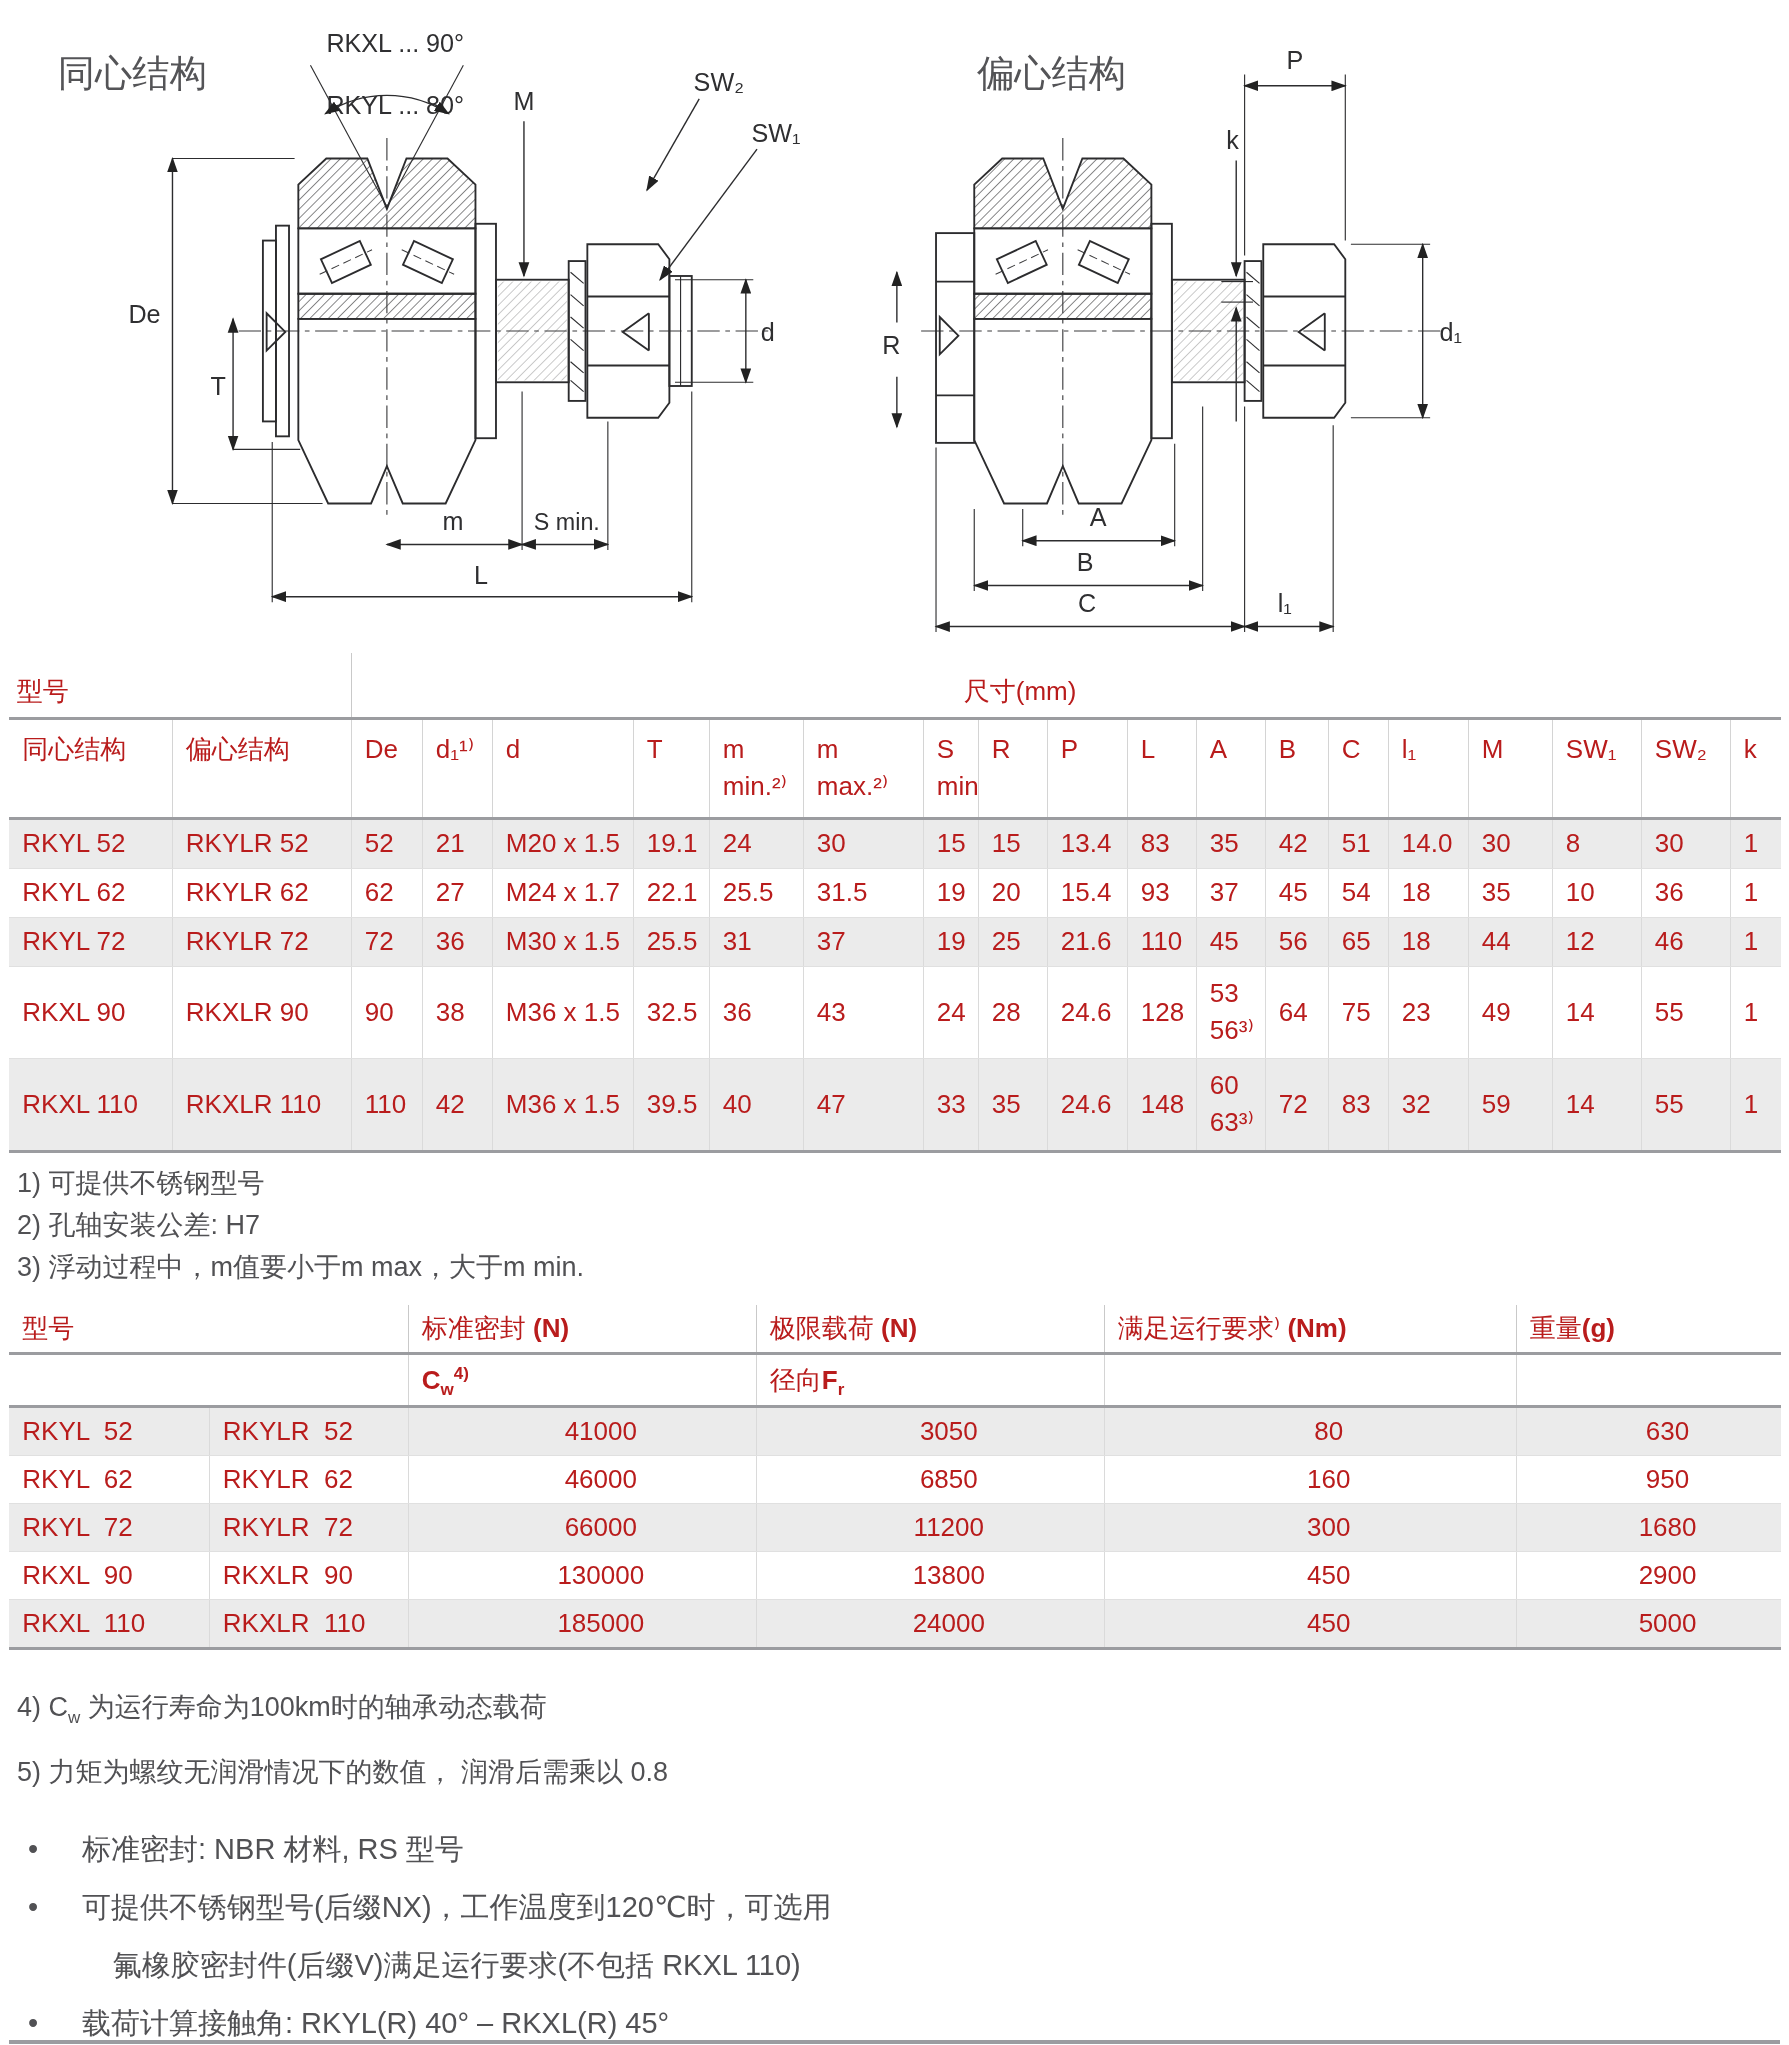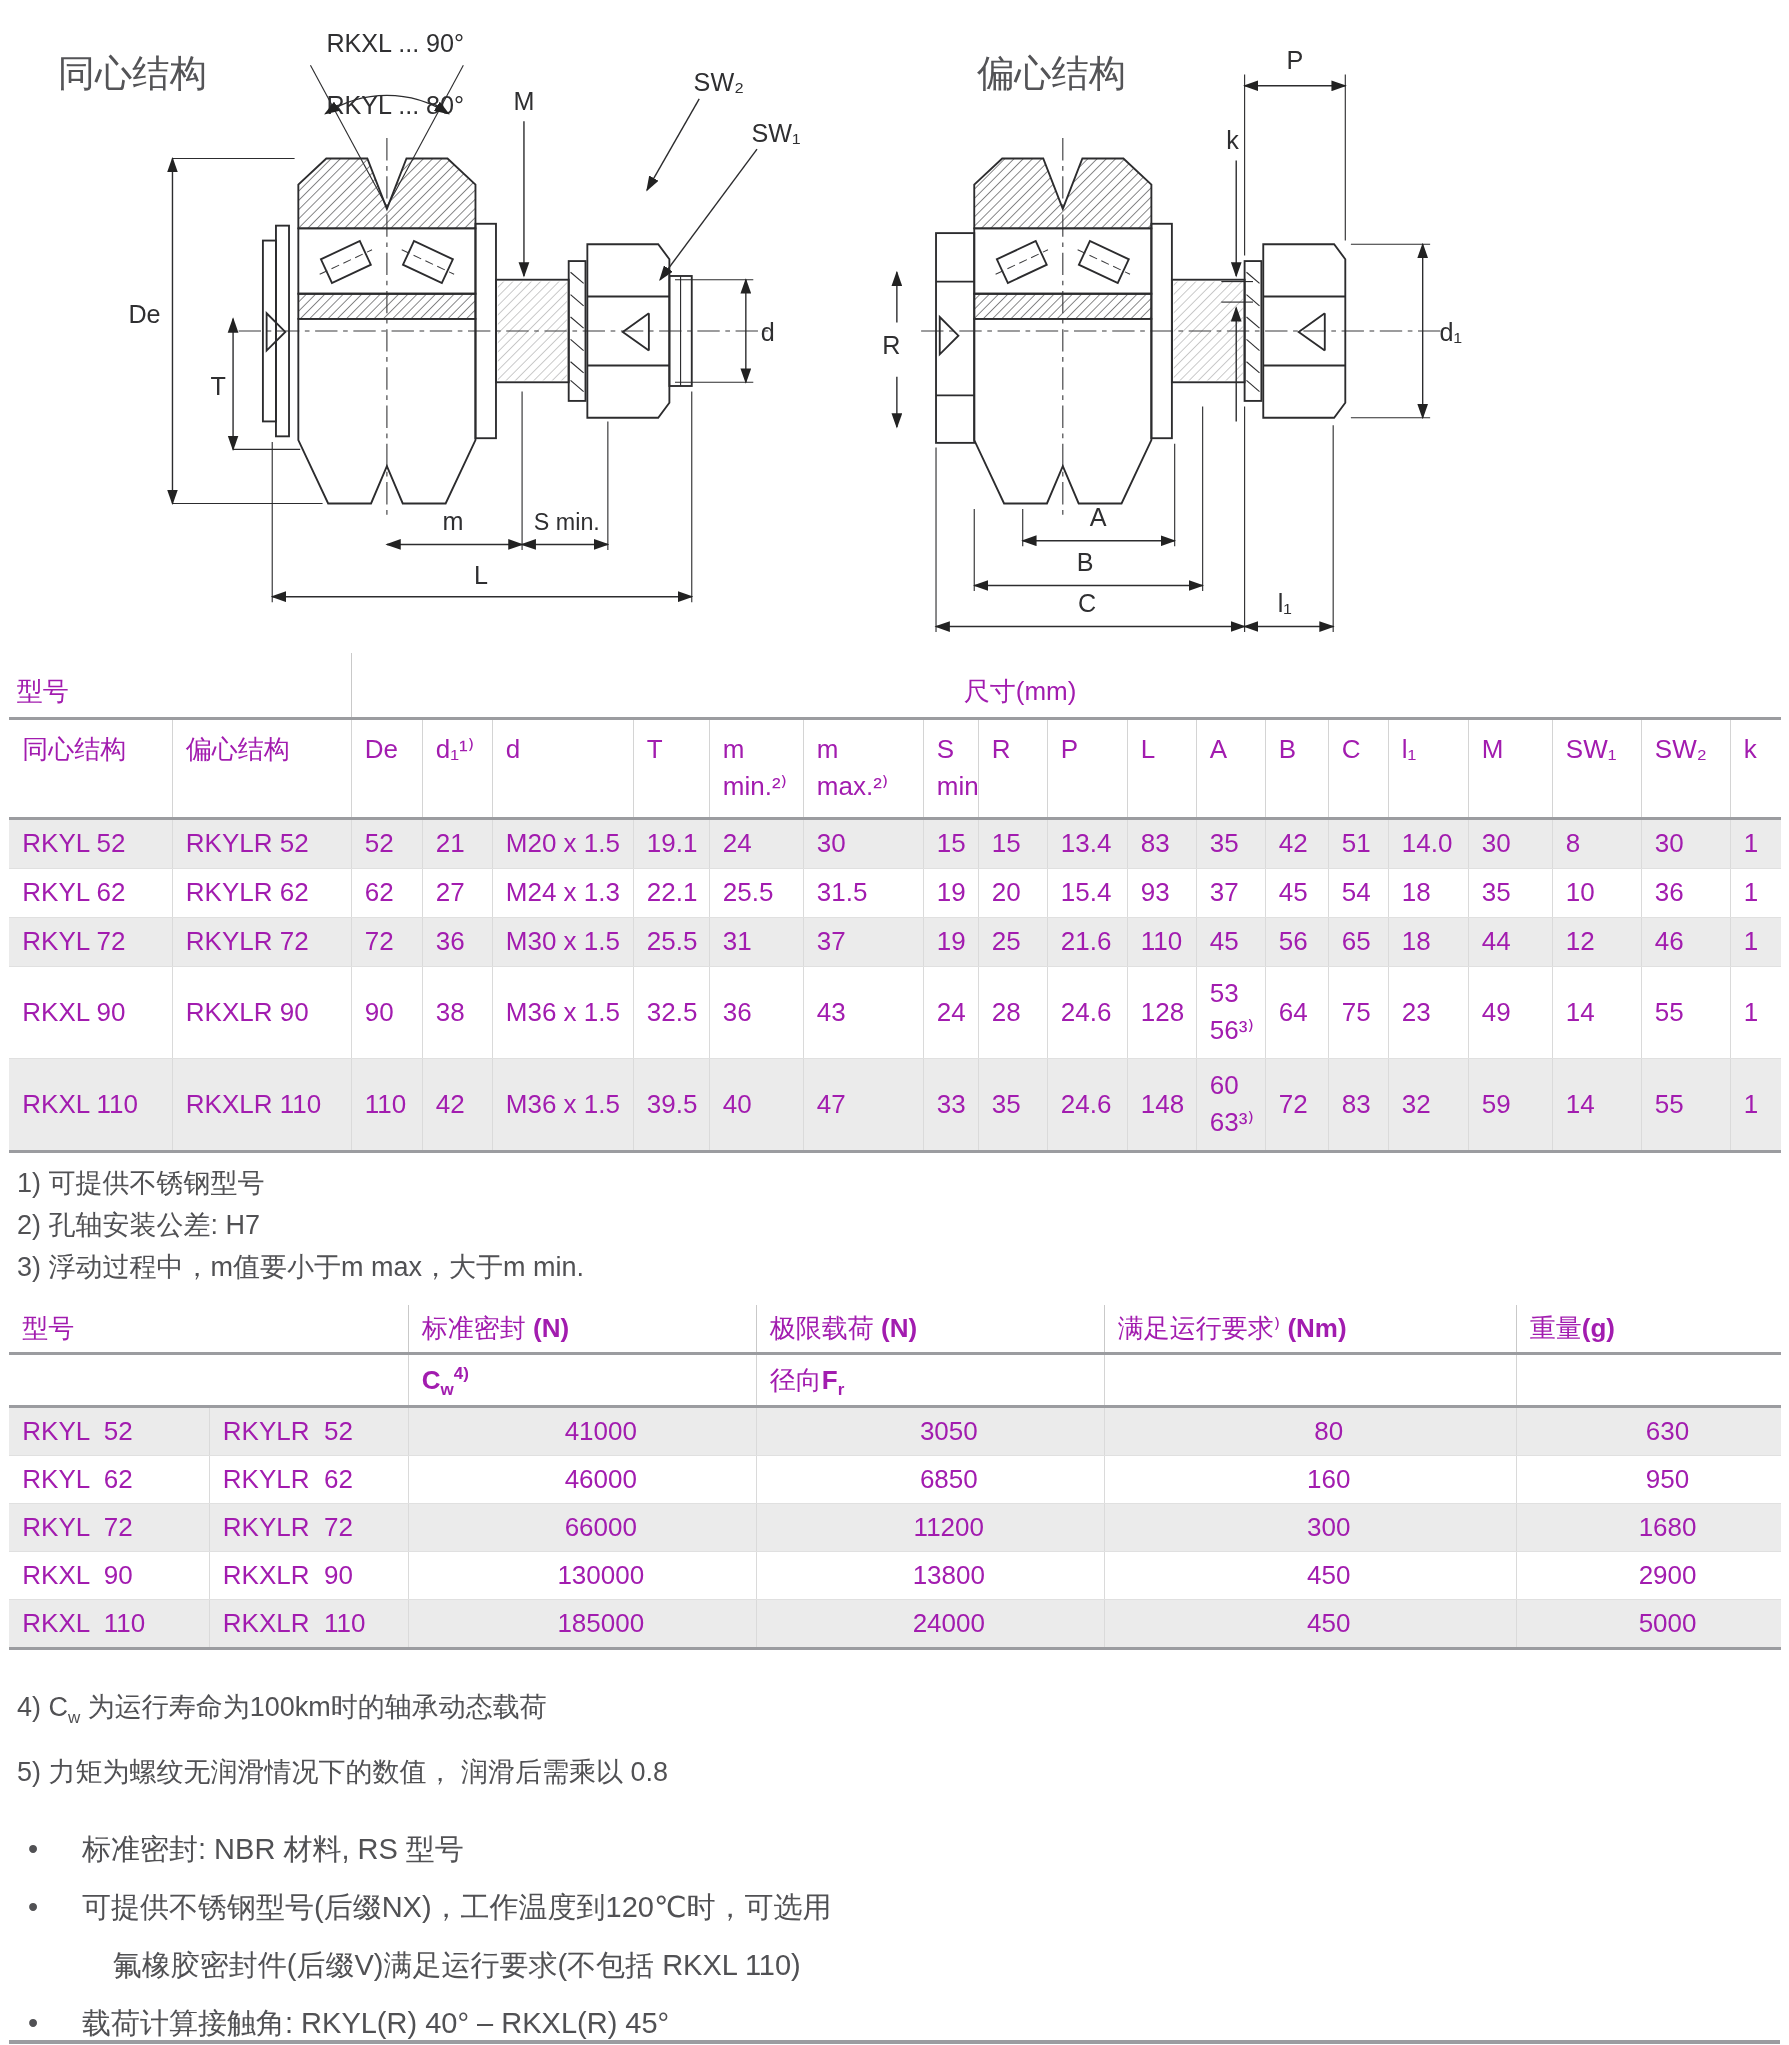--- a/index.html
+++ b/index.html
@@ -17,21 +17,21 @@
   .dlabel.small{font-size:25px;}
   .part{stroke:#2c2c2e;stroke-width:2;fill:none;}
   .hatched{stroke:#2c2c2e;stroke-width:2;fill:url(#h);}
   .thread{fill:url(#h);opacity:.45;stroke:none;}
   .dim{stroke:#2c2c2e;stroke-width:1.5;fill:none;}
   .ext{stroke:#2c2c2e;stroke-width:1.2;fill:none;}
   .cl{stroke:#3a3a3c;stroke-width:1.2;fill:none;stroke-dasharray:24 6 5 6;}
   .cl2{stroke:#3a3a3c;stroke-width:1.1;fill:none;stroke-dasharray:9 5;}
 
   
-  table{border-collapse:collapse;table-layout:fixed;width:1771px;font-size:26px;color:#a21caf;}
+  table{border-collapse:collapse;table-layout:fixed;width:1771px;font-size:26px;color:#b91c1c;}
   th,td{font-weight:400;text-align:left;padding:0 0 0 13px;overflow:hidden;}
   #table1{position:absolute;left:9.3px;top:653px;}
   #table1 thead tr.band1 th{height:56px;vertical-align:bottom;padding-bottom:7.5px;border-bottom:3.7px solid #9b9ca0;}
   #table1 th.modelzone{padding-left:7.5px;border-right:1.9px solid #c9c9c9;}
   #table1 th.dimszone{padding-left:612px;}
   #table1 thead tr.band2 th{height:86px;vertical-align:top;padding-top:11.2px;border-bottom:3.7px solid #9b9ca0;border-right:1.9px solid #d4d4d4;white-space:pre-line;line-height:37px;}
   #table1 thead tr.band2 th:last-child{border-right:none;}
   #table1 tbody td{height:48px;vertical-align:middle;border-right:1.9px solid #dadada;border-bottom:1.9px solid #e0e0e0;}
   #table1 tbody td:last-child{border-right:none;}
   #table1 tbody tr:nth-child(odd){background:#ebebeb;}
@@ -329,21 +329,21 @@
           <td>30</td>
           <td>8</td>
           <td>30</td>
           <td>1</td>
         </tr>
         <tr>
           <td>RKYL 62</td>
           <td>RKYLR 62</td>
           <td>62</td>
           <td>27</td>
-          <td>M24 x 1.3</td>
+          <td>M24 x 1.7</td>
           <td>22.1</td>
           <td>25.5</td>
           <td>31.5</td>
           <td>19</td>
           <td>20</td>
           <td>15.4</td>
           <td>93</td>
           <td class="multiline">37</td>
           <td>45</td>
           <td>54</td>

